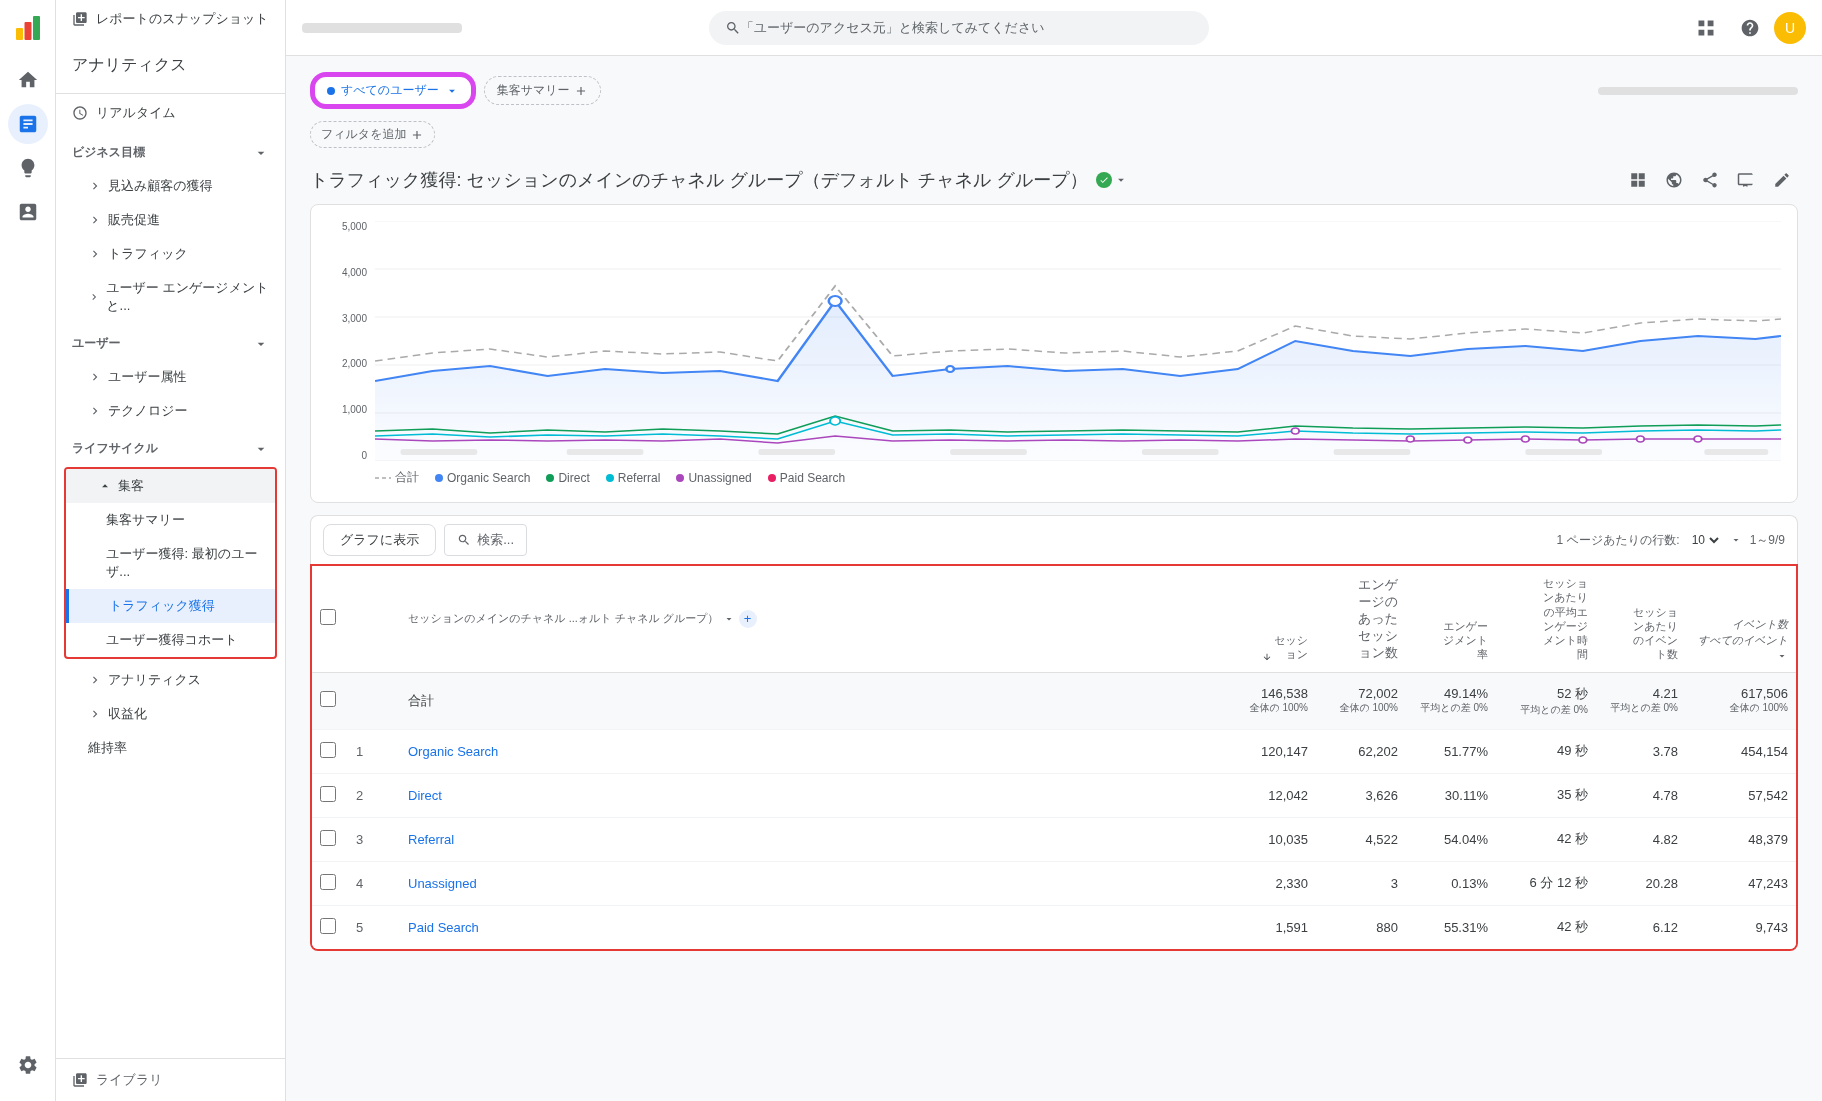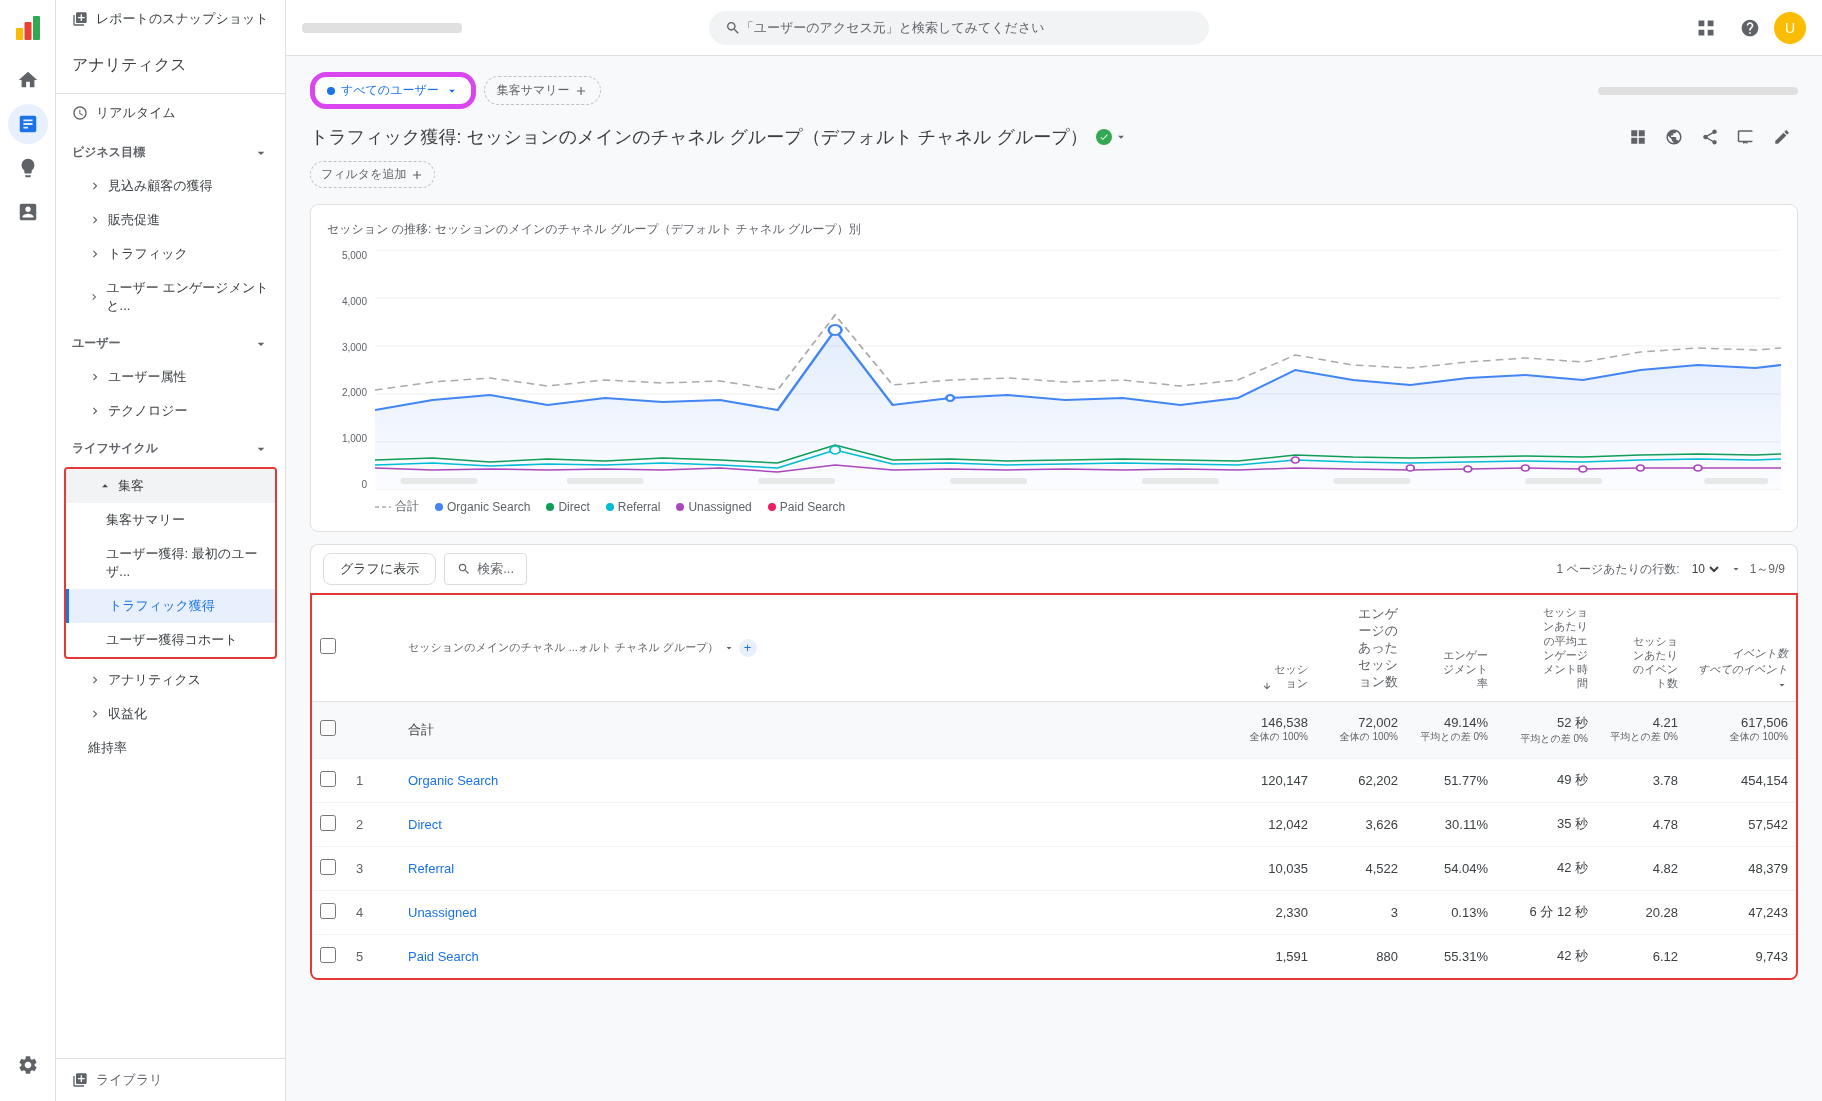--- a/index.html
+++ b/index.html
@@ -230,20 +230,29 @@
         </div>
         <div style="display:flex; align-items:center; gap:4px; padding:5px 12px; border:1px dashed #bdc1c6; border-radius:16px; font-size:12px; color:#5f6368; cursor:pointer;">
           <span>集客サマリー</span>
           <svg width="14" height="14" viewBox="0 0 24 24" fill="#5f6368">
               <path d="M19 13h-6v6h-2v-6H5v-2h6V5h2v6h6v2z"></path>
             </svg>
         </div>
         <div style="margin-left:auto; width:200px; height:8px; background:#e0e0e0; border-radius:4px;"></div>
       </div>
 
+      <div style="display:flex; align-items:center; gap:8px; margin-bottom:16px;">
+        <div style="display:flex; align-items:center; gap:4px; padding:4px 10px; border:1px dashed #bdc1c6; border-radius:16px; font-size:12px; color:#5f6368; cursor:pointer;">
+          <span>フィルタを追加</span>
+          <svg width="14" height="14" viewBox="0 0 24 24" fill="#5f6368">
+              <path d="M19 13h-6v6h-2v-6H5v-2h6V5h2v6h6v2z"></path>
+            </svg>
+        </div>
+      </div>
+
       <div style="display:flex; align-items:center; justify-content:space-between; margin-bottom:8px;">
         <div style="display:flex; align-items:center; gap:8px;">
           <span style="font-size:18px; font-weight:400; color:#3c4043;">トラフィック獲得: セッションのメインのチャネル グループ（デフォルト チャネル グループ）</span>
           <div style="display:flex; align-items:center; gap:2px;">
             <div style="width:16px; height:16px; border-radius:50%; background:#34a853; display:flex; align-items:center; justify-content:center;">
               <svg width="10" height="10" viewBox="0 0 24 24" fill="#fff">
                   <path d="M9 16.17L4.83 12l-1.42 1.41L9 19 21 7l-1.41-1.41z"></path>
                 </svg>
             </div>
             <svg width="14" height="14" viewBox="0 0 24 24" fill="#5f6368">
@@ -273,31 +282,21 @@
               </svg>
           </div>
           <div class="title-icon-btn">
             <svg width="18" height="18" viewBox="0 0 24 24" fill="#5f6368">
                 <path d="M3 17.25V21h3.75L17.81 9.94l-3.75-3.75L3 17.25zM20.71 7.04c.39-.39.39-1.02 0-1.41l-2.34-2.34c-.39-.39-1.02-.39-1.41 0l-1.83 1.83 3.75 3.75 1.83-1.83z"></path>
               </svg>
           </div>
         </div>
       </div>
 
-      <div style="display:flex; align-items:center; gap:8px; margin-bottom:16px;">
-        <div style="display:flex; align-items:center; gap:4px; padding:4px 10px; border:1px dashed #bdc1c6; border-radius:16px; font-size:12px; color:#5f6368; cursor:pointer;">
-          <span>フィルタを追加</span>
-          <svg width="14" height="14" viewBox="0 0 24 24" fill="#5f6368">
-              <path d="M19 13h-6v6h-2v-6H5v-2h6V5h2v6h6v2z"></path>
-            </svg>
-        </div>
-      </div>
-
       <div style="background:#fff; border:1px solid #e0e0e0; border-radius:8px; padding:16px; margin-bottom:12px;">
-        <div style="font-size:12px; color:#5f6368; margin-bottom:12px;">セッション の推移: セッションのメインのチャネル グループ（デフォルト チャネル グループ）別</div>
         <div style="display:flex; gap:8px;">
 
           <div style="display:flex; flex-direction:column; justify-content:space-between; text-align:right; font-size:10px; color:#5f6368; width:40px; height:240px; flex-shrink:0;">
             <span>5,000</span>
             <span>4,000</span>
             <span>3,000</span>
             <span>2,000</span>
             <span>1,000</span>
             <span>0</span>
           </div>

